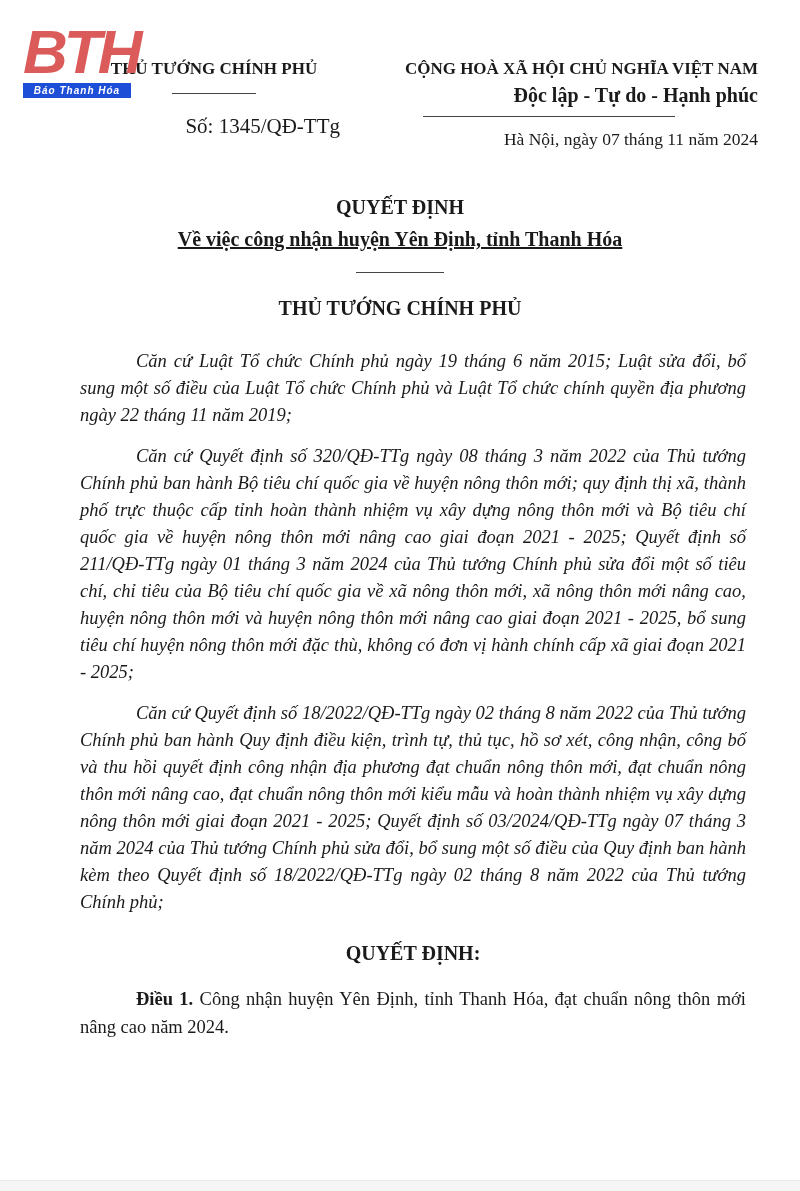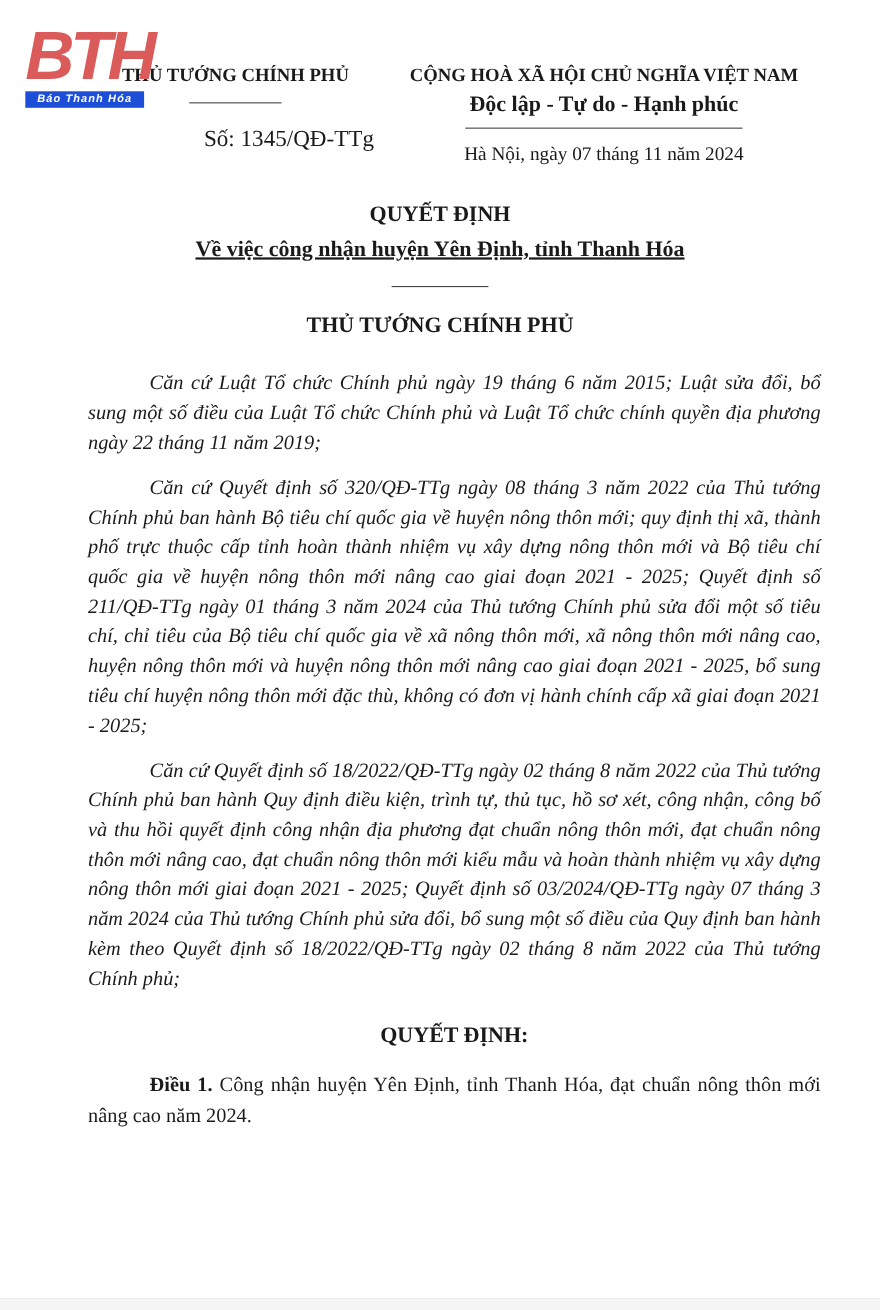--- a/index.html
+++ b/index.html
@@ -29,31 +29,31 @@
     font-family: "Liberation Sans", "DejaVu Sans", sans-serif;
     font-weight: bold; font-style: italic;
     font-size: 10px; line-height: 15px;
     text-align: center; letter-spacing: 1px;
     margin-top: -5px;
   }
 
   
   .header { display: flex; padding-top: 58px; }
   .header-left { width: 252px; margin-left: 88px; text-align: center; flex: none; }
-  .header-right { flex: 1; margin-right: 42px; text-align: center; }
+  .header-right { flex: 1; margin-right: 42px; text-align: right; }
   .org-name { font-weight: bold; font-size: 17px; line-height: 22px; white-space: nowrap; }
   .rule-small { width: 84px; border: 0; border-top: 1.5px solid #444; margin: 13px auto 0 auto; }
   .doc-number { font-size: 21px; margin-top: 20px; text-align: right; }
   .country { font-weight: bold; font-size: 17px; line-height: 22px; white-space: nowrap; }
   .motto { font-weight: bold; font-size: 20px; line-height: 26px; margin-top: 2px; }
   .rule-motto { width: 252px; border: 0; border-top: 1.5px solid #444; margin: 8px auto 0 auto; }
   .place-date { font-size: 17.5px; margin-top: 12px; }
 
   
-  .title-block { text-align: center; margin-top: 32px; }
+  .title-block { text-align: center; margin-top: 44px; }
   .title-heading { font-weight: bold; font-size: 20px; line-height: 26px; }
   .title-subject { font-weight: bold; font-size: 20px; line-height: 30px; margin-top: 4px; text-decoration: underline; }
   .rule-title { width: 88px; border: 0; border-top: 1.5px solid #444; margin: 18px auto 0 auto; }
   .issuer { font-weight: bold; font-size: 20px; margin-top: 24px; }
 
   
   .body-text { padding: 0 54px 0 80px; margin-top: 28px; }
   .para {
     font-style: italic;
     font-size: 18.5px;

